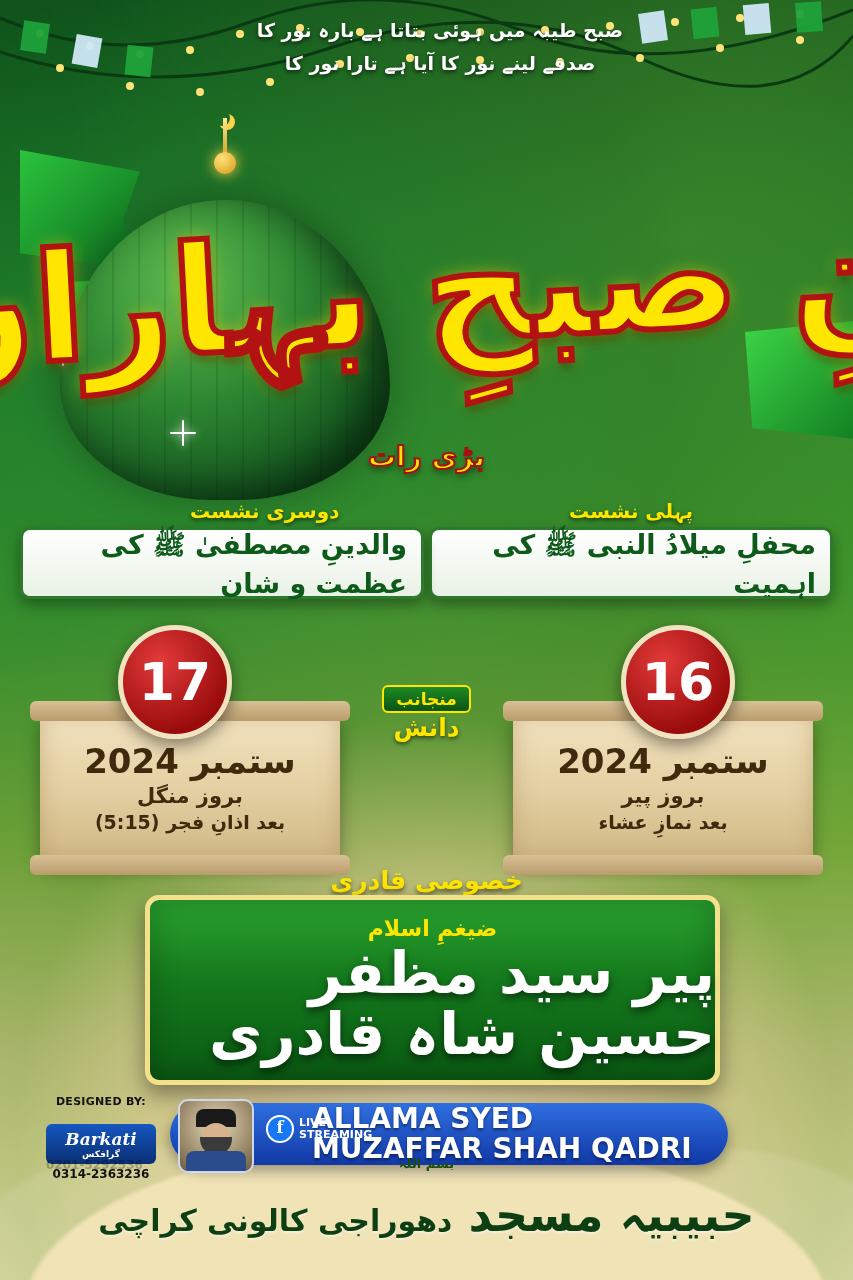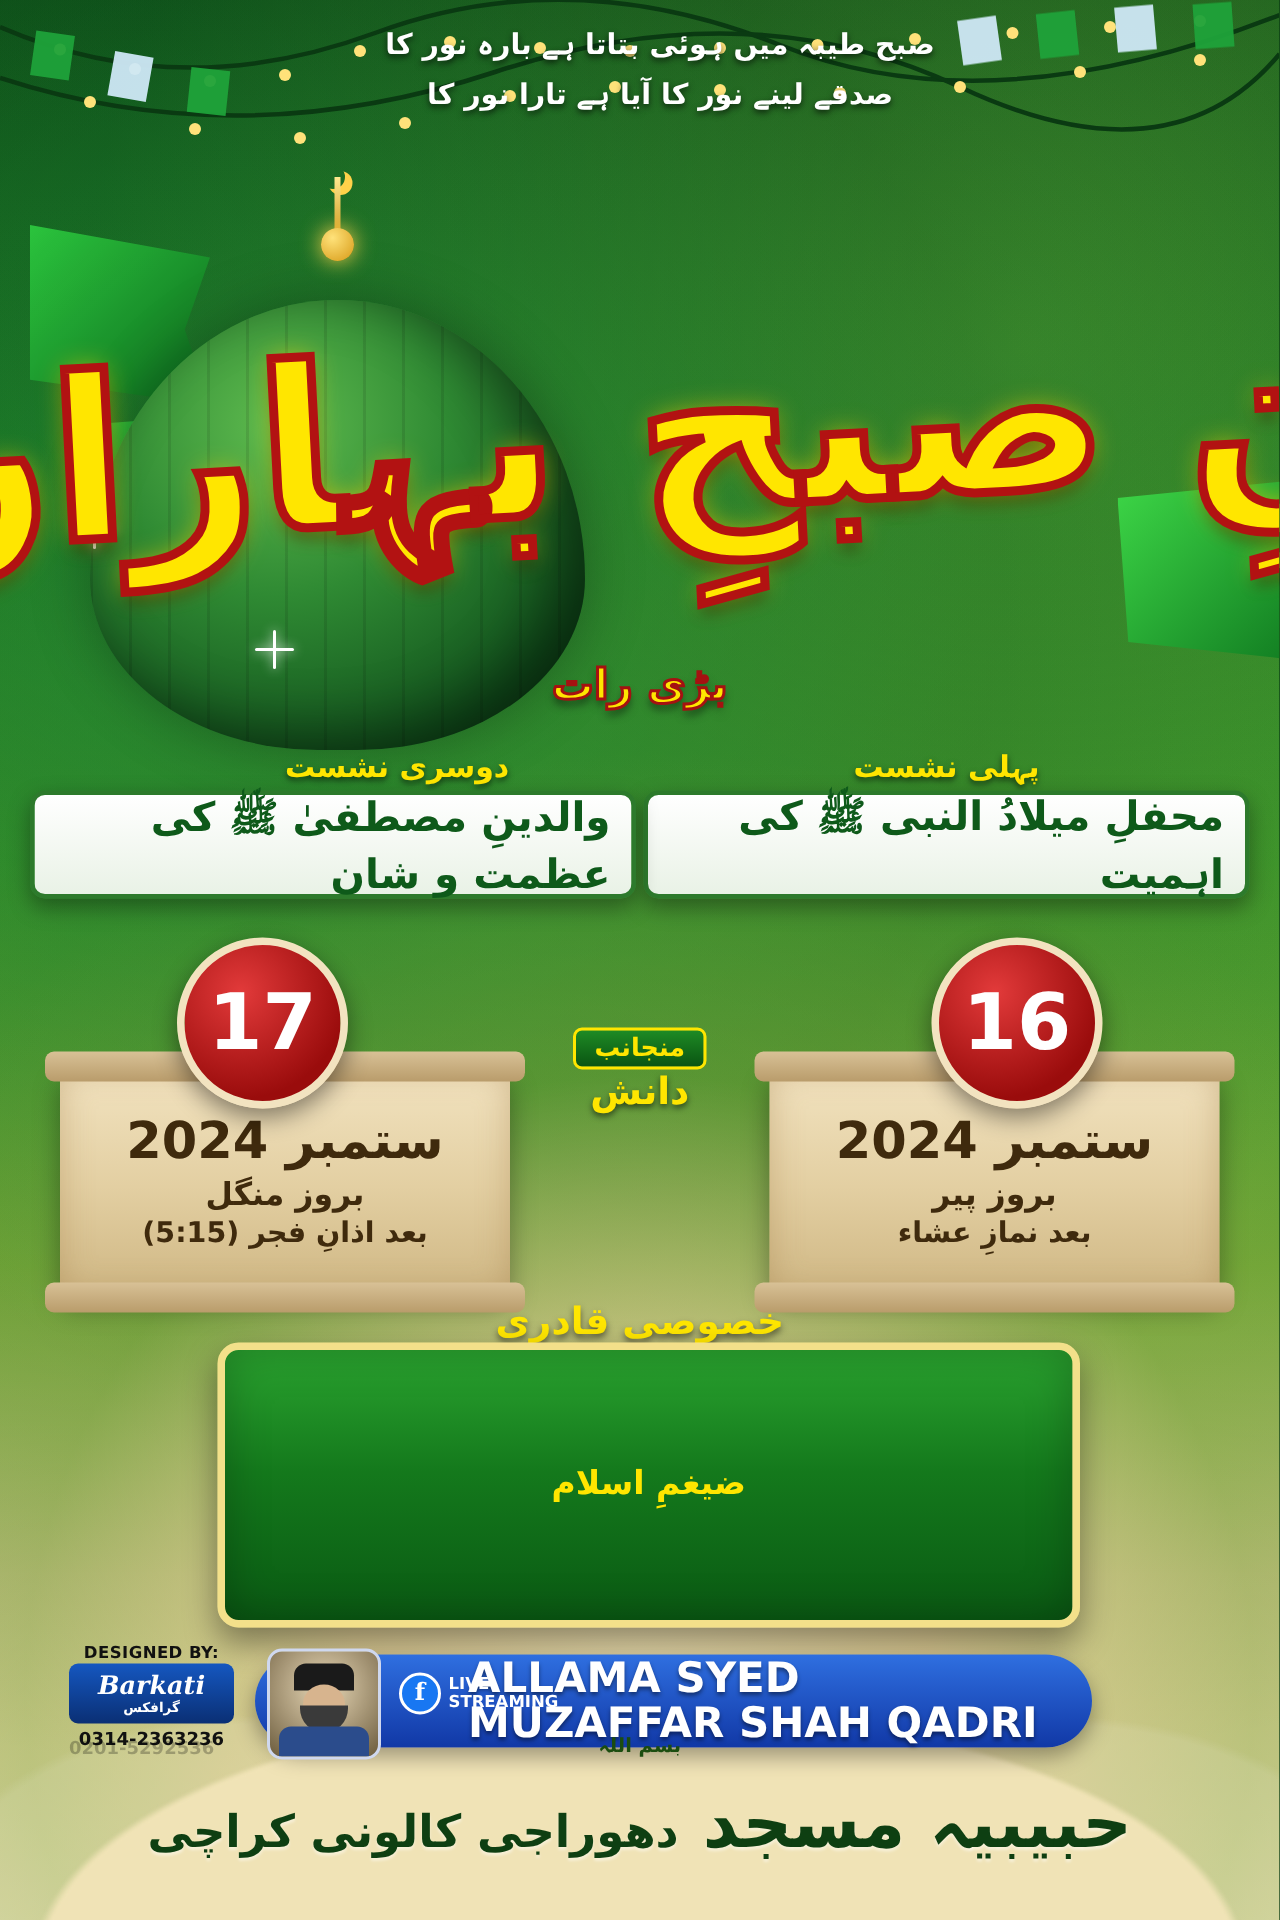--- a/index.html
+++ b/index.html
@@ -180,21 +180,21 @@
     text-shadow:0 4px 8px rgba(0,0,0,.55);
   }
 
   
   .designer{
     position:absolute;left:46px;top:1095px;width:110px;text-align:center;
     color:#111;font-size:11px;font-weight:bold;
   }
   .designer .dl{letter-spacing:.3px;}
   .designer .dbox{
-    margin-top:1px;background:linear-gradient(180deg,#1557c0,#0a2f74);
+    margin-top:16px;background:linear-gradient(180deg,#1557c0,#0a2f74);
     border-radius:6px;padding:5px 4px;color:#fff;
   }
   .designer .dbox .brand{font-family:"DejaVu Serif",serif;font-size:17px;font-style:italic;}
   .designer .dbox .sub{font-size:9px;}
   .designer .phone{margin-top:3px;font-size:12px;color:#111;}
 
   
   .live-strip{
     position:absolute;left:170px;top:1103px;width:470px;height:62px;
     background:linear-gradient(180deg,#2f6fe0,#1138a6);
@@ -349,20 +349,21 @@
 
     <div class="center-banner urdu">
       <div class="mini">منجانب</div>
       <div class="l2">دانش</div>
     </div>
   </div>
 
   <div class="speaker-label urdu">خصوصی قادری</div>
   <div class="speaker-board">
     <div class="speaker-pre urdu">ضیغمِ اسلام</div>
+    <div class="speaker-name urdu">پیر سید مظفر حسین شاہ قادری</div>
   </div>
 
   <div class="designer">
     <div class="dl">DESIGNED BY:</div>
     <div class="dbox">
       <div class="brand">Barkati</div>
       <div class="sub urdu">گرافکس</div>
     </div>
     <div class="phone">0314-2363236</div>
   </div>

